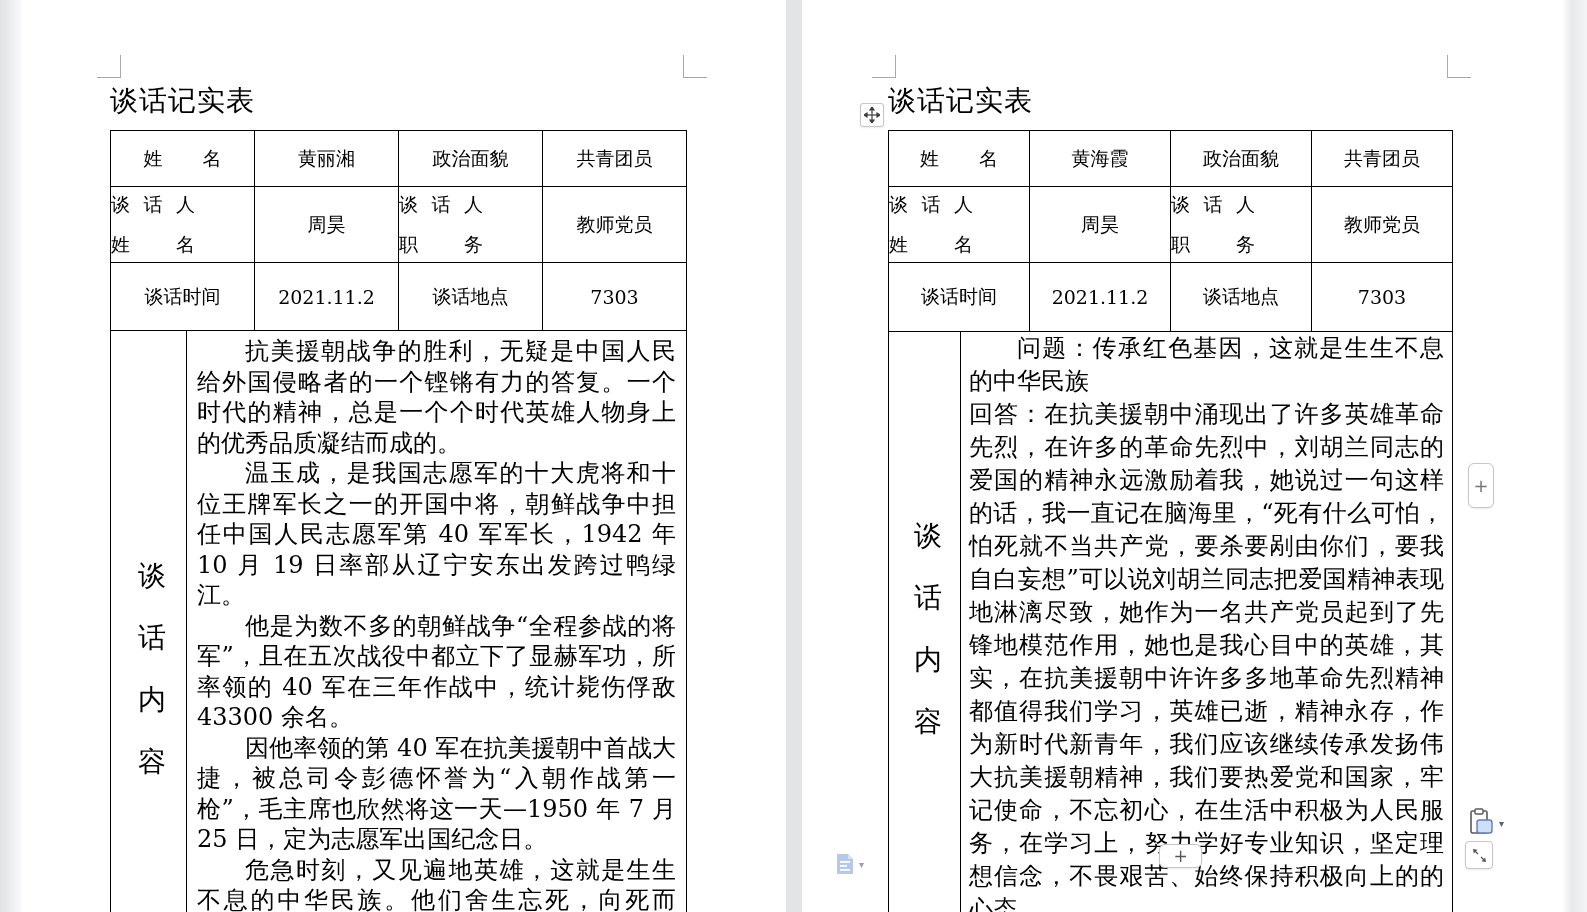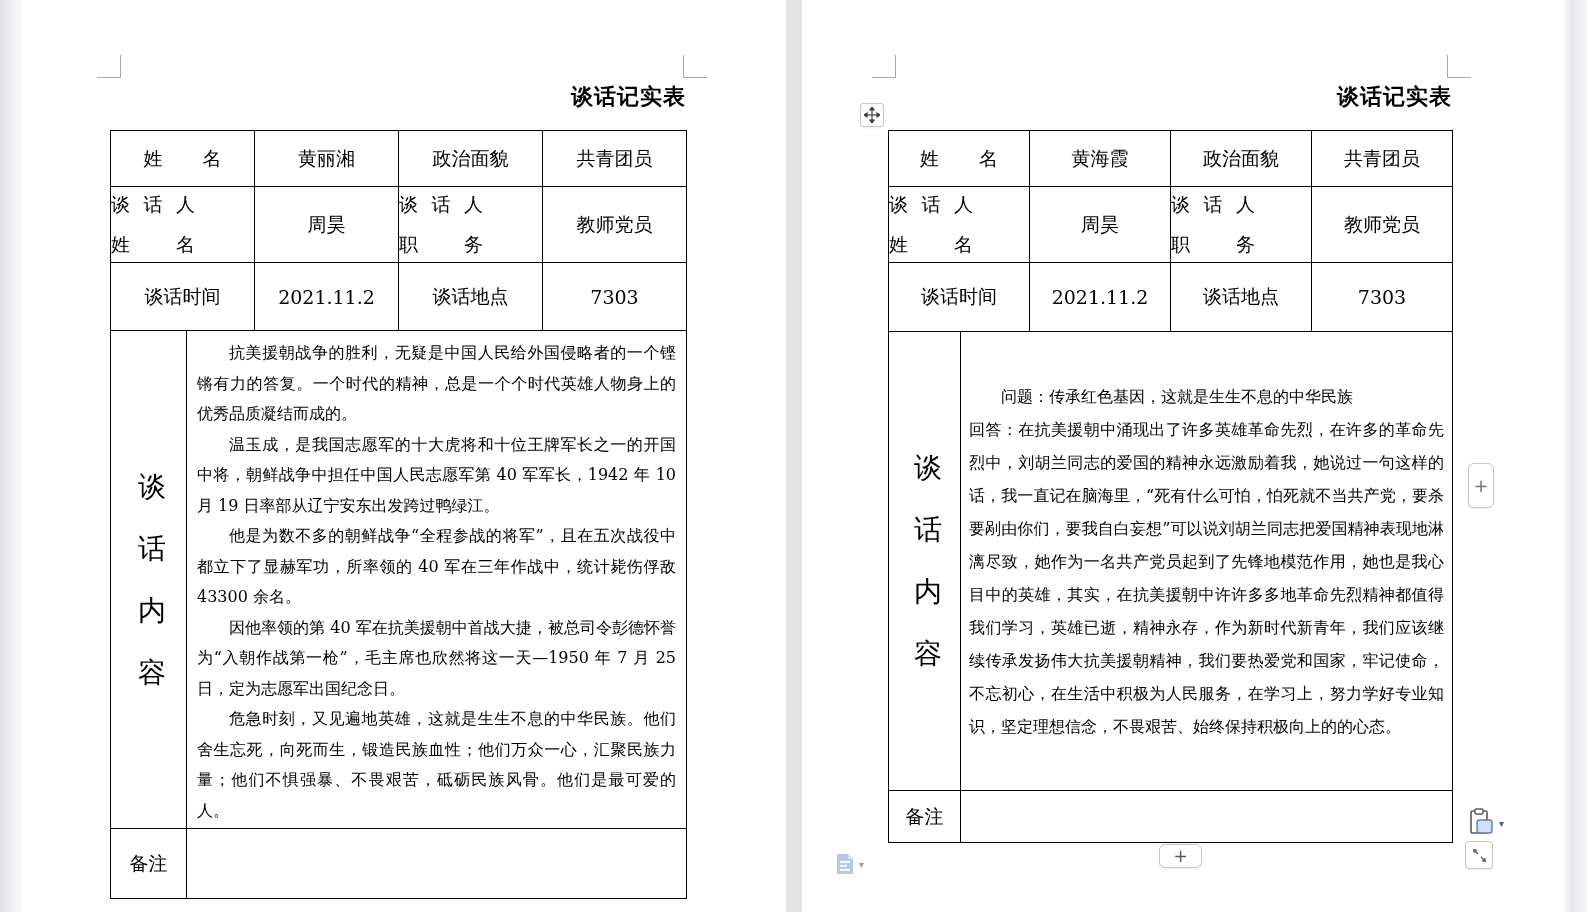--- a/index.html
+++ b/index.html
@@ -10,38 +10,38 @@
   .shadow-left  { position:absolute; left:0; top:0; width:22px; height:912px;
                   background:linear-gradient(to right,#e0e1e4,#fbfbfc); }
   .page-gap     { position:absolute; left:786px; top:0; width:16px; height:912px;
                   background:#e3e4e6; }
   .edge-right   { position:absolute; left:1563px; top:0; width:24px; height:912px;
                   background:linear-gradient(to right,#fdfdfd 0,#e8e9ec 35%,#f4f4f6 100%); }
   .page { position:absolute; top:0; height:912px; background:#fff; }
   .page-1 { left:22px;  width:764px; }
   .page-2 { left:802px; width:761px; }
 
-  .doc-title { position:absolute; font-size:22px; letter-spacing:1px; text-align:right;
-               white-space:nowrap; font-weight:700; }
+  .doc-title { position:absolute; font-size:28px; letter-spacing:1px; text-align:left;
+               white-space:nowrap; font-weight:400; }
 
   table.form { position:absolute; border-collapse:collapse; table-layout:fixed;
                background:#fff; }
   table.form td { border:1.5px solid #000; text-align:center; vertical-align:middle;
                   font-size:19px; overflow:hidden;margin-top:19px; }
   .spread { display:inline-block; text-align:justify; text-align-last:justify; }
   .w78 { width:78px; } .w84 { width:84px; }
   .two-line { display:flex; flex-direction:column; gap:14px; align-items:flex-start; }
   .val { font-size:20px; }
 
   .vlabel { display:block; width:21px; margin:0 auto; font-size:28px;
             word-break:break-all; line-height:62px; text-align:right; }
 
   td.content-cell { text-align:left; vertical-align:top; padding:5px 10px 0 10px; }
   td.content-cell-mid { text-align:left; vertical-align:middle; padding:0 8px; }
-  .content-cell p, .content-cell-mid p { font-size:16px; text-indent:2em;
+  .content-cell p, .content-cell-mid p { font-size:24px; text-indent:2em;
             text-align:justify; }
   .page-1 .content-cell p { line-height:30.5px; }
   .page-2 .content-cell-mid p { line-height:33px; }
   .page-2 .content-cell-mid p:nth-child(2) { text-indent:0; }
 
   .corner-mark { position:absolute; background:#a8a8a8; }
 
   .float-btn { position:absolute; background:#fff; border:1px solid #c5c6c8;
                border-radius:4px; display:flex; align-items:center; justify-content:center;
                color:#666; font-family:"DejaVu Sans","Liberation Sans",sans-serif;

